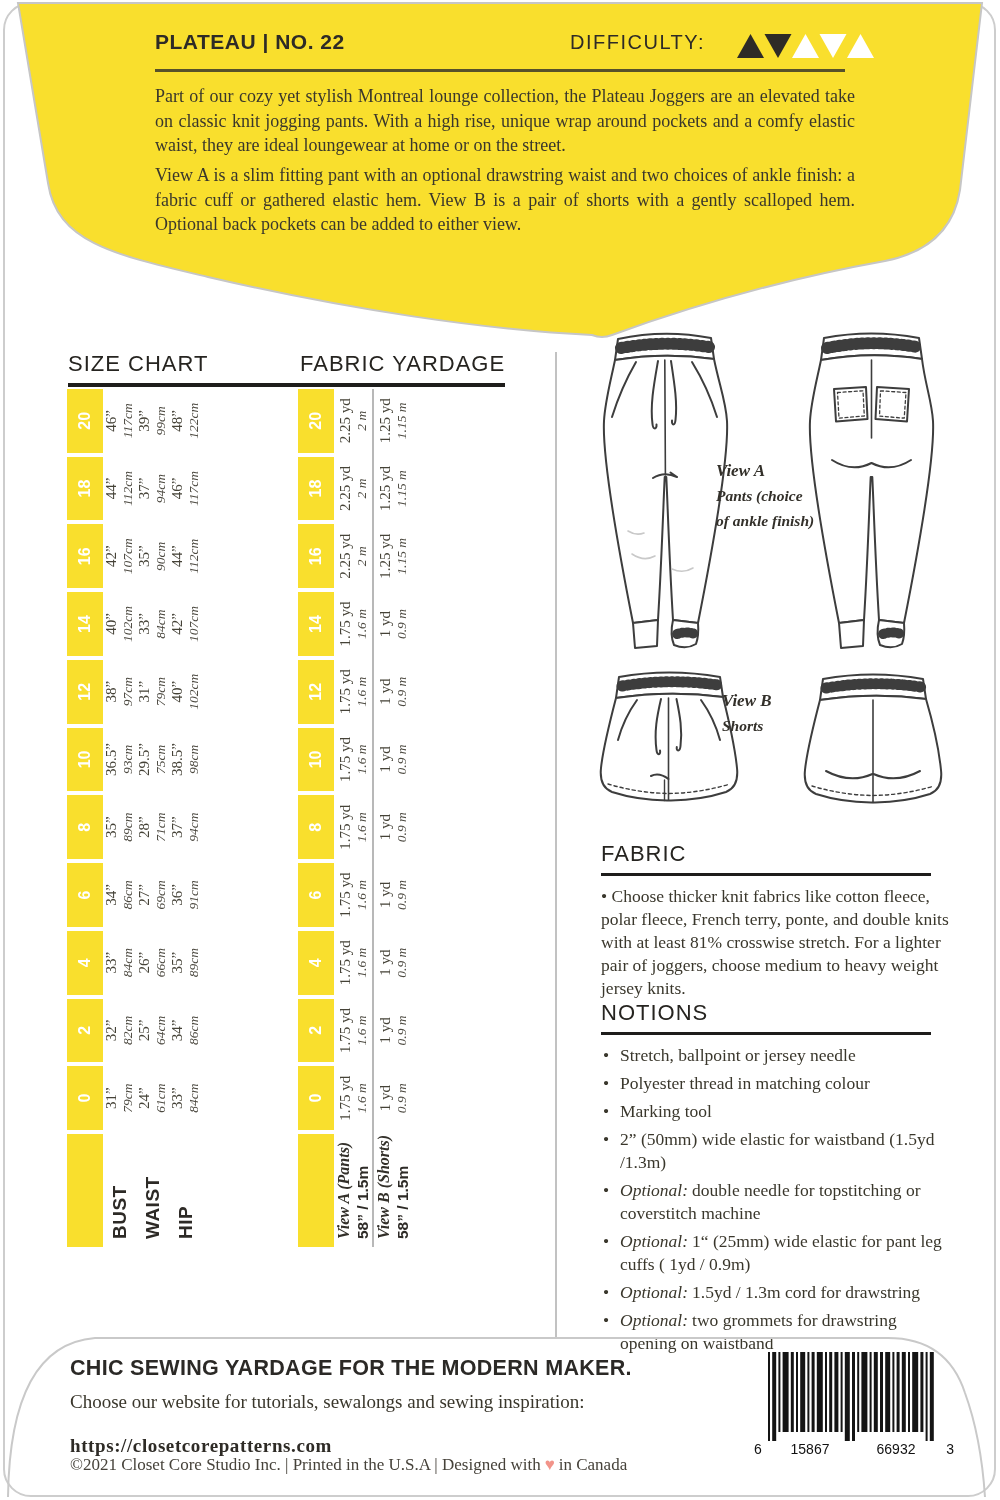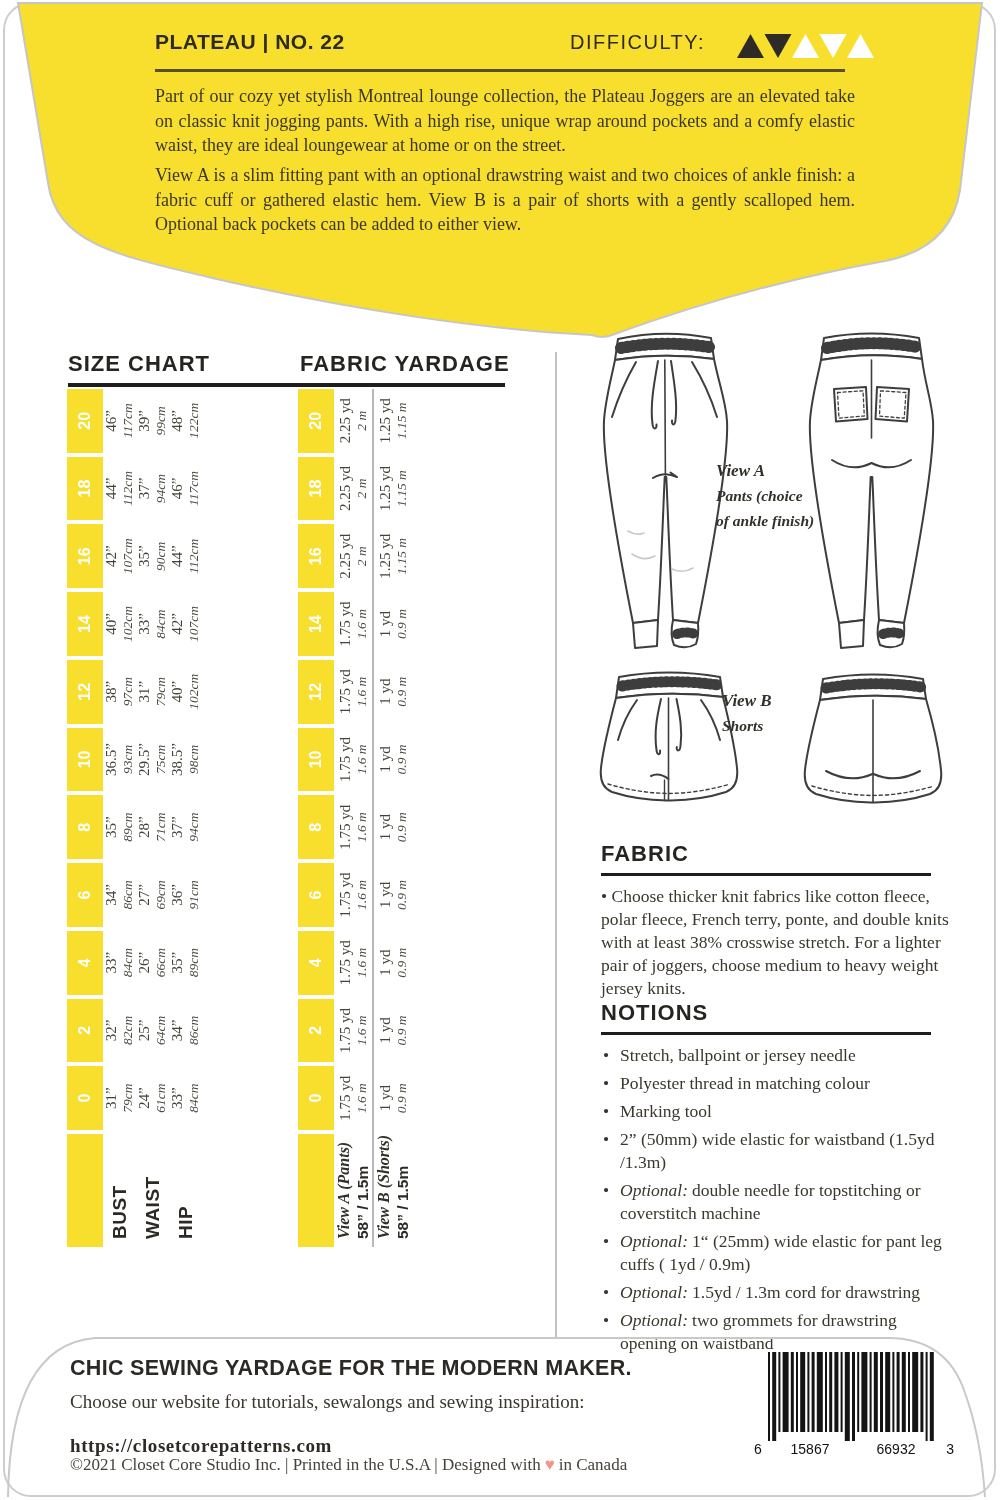--- a/index.html
+++ b/index.html
@@ -16,21 +16,21 @@
      letter-spacing:.5px;color:#2e2b26;}
   .difficulty-label{position:absolute;left:570px;top:31px;font-size:20px;font-weight:500;
      letter-spacing:1.5px;color:#2e2b26;}
   .title-rule{position:absolute;left:155px;top:69px;width:690px;height:2.5px;background:#57512a;}
   .flap-para{position:absolute;left:155px;width:700px;font-family:"Liberation Serif",serif;
      font-size:18px;line-height:24.5px;color:#3a372c;text-align:justify;}
   #para1{top:84px;}
   #para2{top:163px;}
 
   
-  .sec-head{position:absolute;font-size:22px;font-weight:bold;letter-spacing:1px;color:#262420;}
+  .sec-head{position:absolute;font-size:22px;font-weight:normal;letter-spacing:1px;color:#262420;}
   .thick-rule{position:absolute;height:3.5px;background:#1e1d1b;}
   .thin-rule-v{position:absolute;width:2px;background:#c2c2c2;}
 
   
   .rotwrap{position:absolute;transform-origin:0 0;transform:rotate(-90deg) translate(-100%,0);}
   #sizeTable{left:67px;top:389px;width:858px;height:172px;}
   #yardTable{left:298px;top:389px;width:858px;height:166px;}
   .trow{display:flex;width:100%;}
   .thead{height:36px;}
   .cell{flex:1;display:flex;align-items:center;justify-content:center;box-sizing:border-box;}
@@ -508,21 +508,21 @@
 
   <div class="view-label" style="left:722px;top:688px;width:116px;">
     <b>View B</b><br>
     <span>Shorts</span>
   </div>
 
   <div class="sec-head" style="left:601px;top:841px;">FABRIC</div>
   <div class="thick-rule" style="left:601px;top:873px;width:330px;height:2.5px;"></div>
   <div class="bodytext" style="left:601px;top:885px;width:348px;">
     <span class="bullet">•</span>
-    <span>Choose thicker knit fabrics like cotton fleece, polar fleece, French terry, ponte, and double knits with at least 38% crosswise stretch. For a lighter pair of joggers, choose medium to heavy weight jersey knits.</span>
+    <span>Choose thicker knit fabrics like cotton fleece, polar fleece, French terry, ponte, and double knits with at least 81% crosswise stretch. For a lighter pair of joggers, choose medium to heavy weight jersey knits.</span>
   </div>
 
   <div class="sec-head" style="left:601px;top:1000px;">NOTIONS</div>
   <div class="thick-rule" style="left:601px;top:1032px;width:330px;height:2.5px;"></div>
   <div class="bodytext" id="notionsList" style="left:601px;top:1044px;width:352px;">
       <div class="nitem"><span class="bullet">•</span><span>Stretch, ballpoint or jersey needle</span></div>
       <div class="nitem"><span class="bullet">•</span><span>Polyester thread in matching colour</span></div>
       <div class="nitem"><span class="bullet">•</span><span>Marking tool</span></div>
       <div class="nitem"><span class="bullet">•</span><span>2” (50mm) wide elastic for waistband (1.5yd /1.3m)</span></div>
       <div class="nitem"><span class="bullet">•</span><em>Optional:</em><span>double needle for topstitching or coverstitch machine</span></div>

